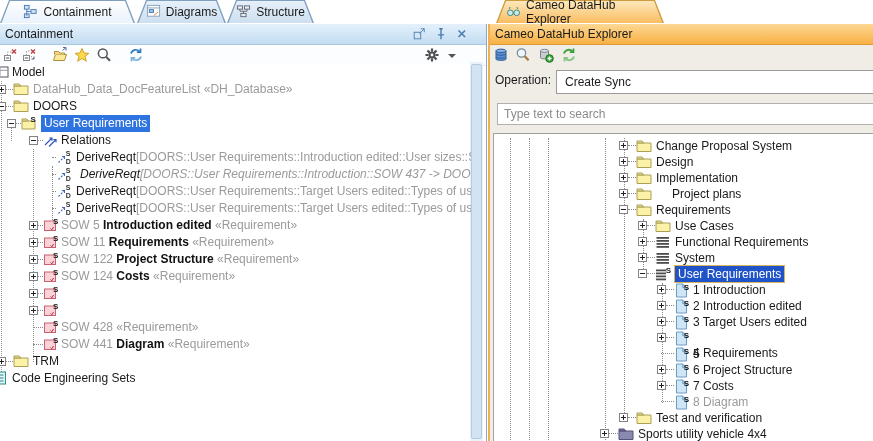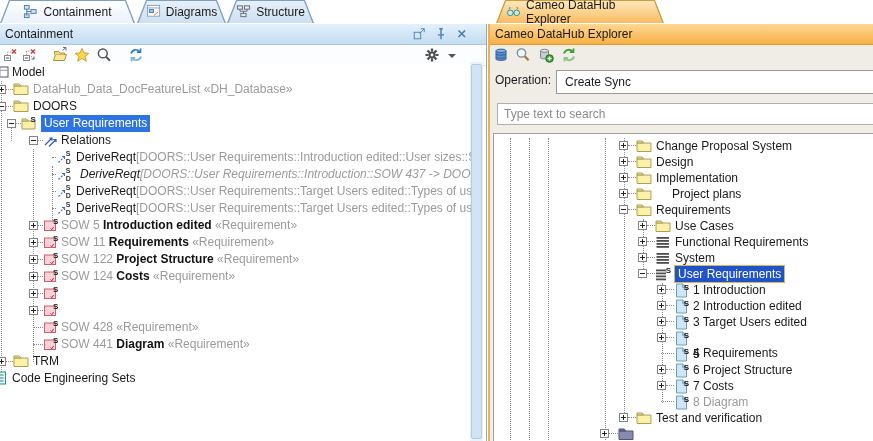--- a/index.html
+++ b/index.html
@@ -633,18 +633,19 @@
               </svg></span>
             <span class="lbl" style="left: 162px;"><span>Test and verification</span></span>
           </div>
           <div class="trow">
             <div class="ebox plus" style="left: 106px;"></div>
             <div class="stub" style="left: 115px; width: 9px;"></div>
             <span class="ticon" style="left: 124px;"><svg viewBox="0 0 16 16">
                 <path d="M1 5 h14 v8.5 H1 Z" fill="#8a8ab0" stroke="#52527a"></path>
                 <path d="M1 5 V3 h5.2 l1.6 2 Z" fill="#6f6f99" stroke="#52527a"></path>
               </svg></span>
+            <span class="lbl" style="left: 144px;"><span>Sports utility vehicle 4x4</span></span>
           </div>
         </div>
     </div>
   </div>
 
 </div>
 
 </body></html>

